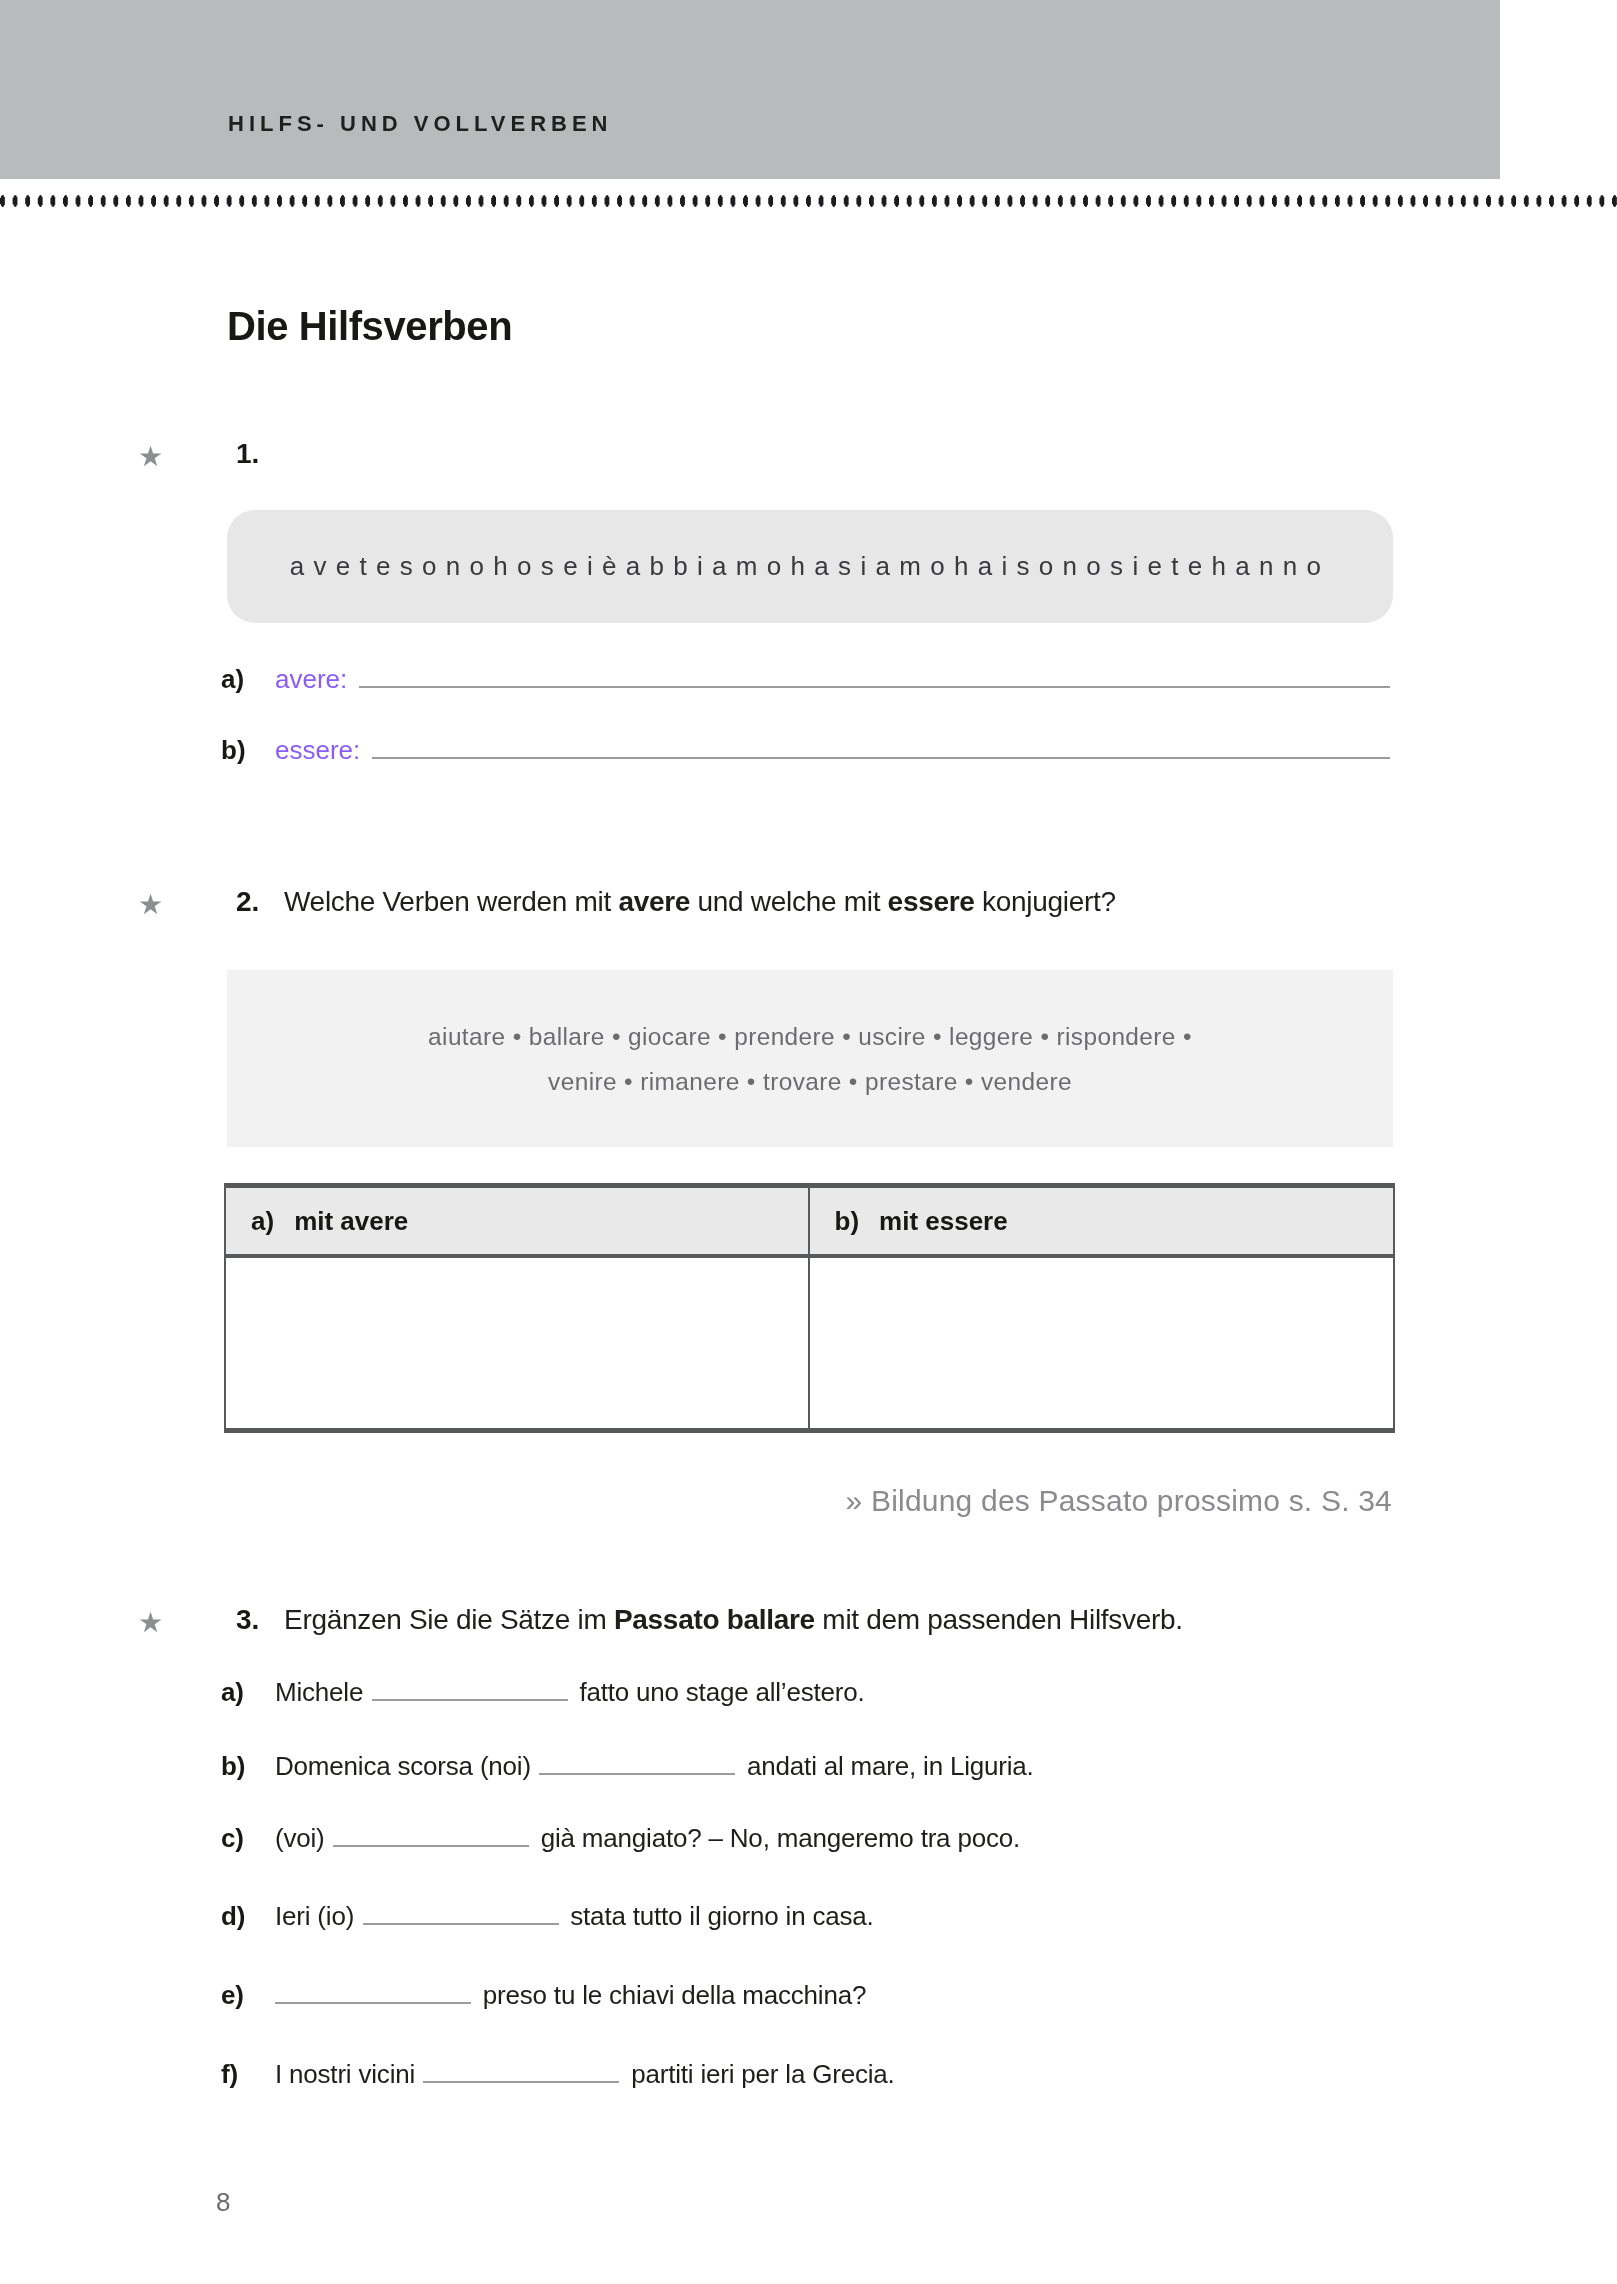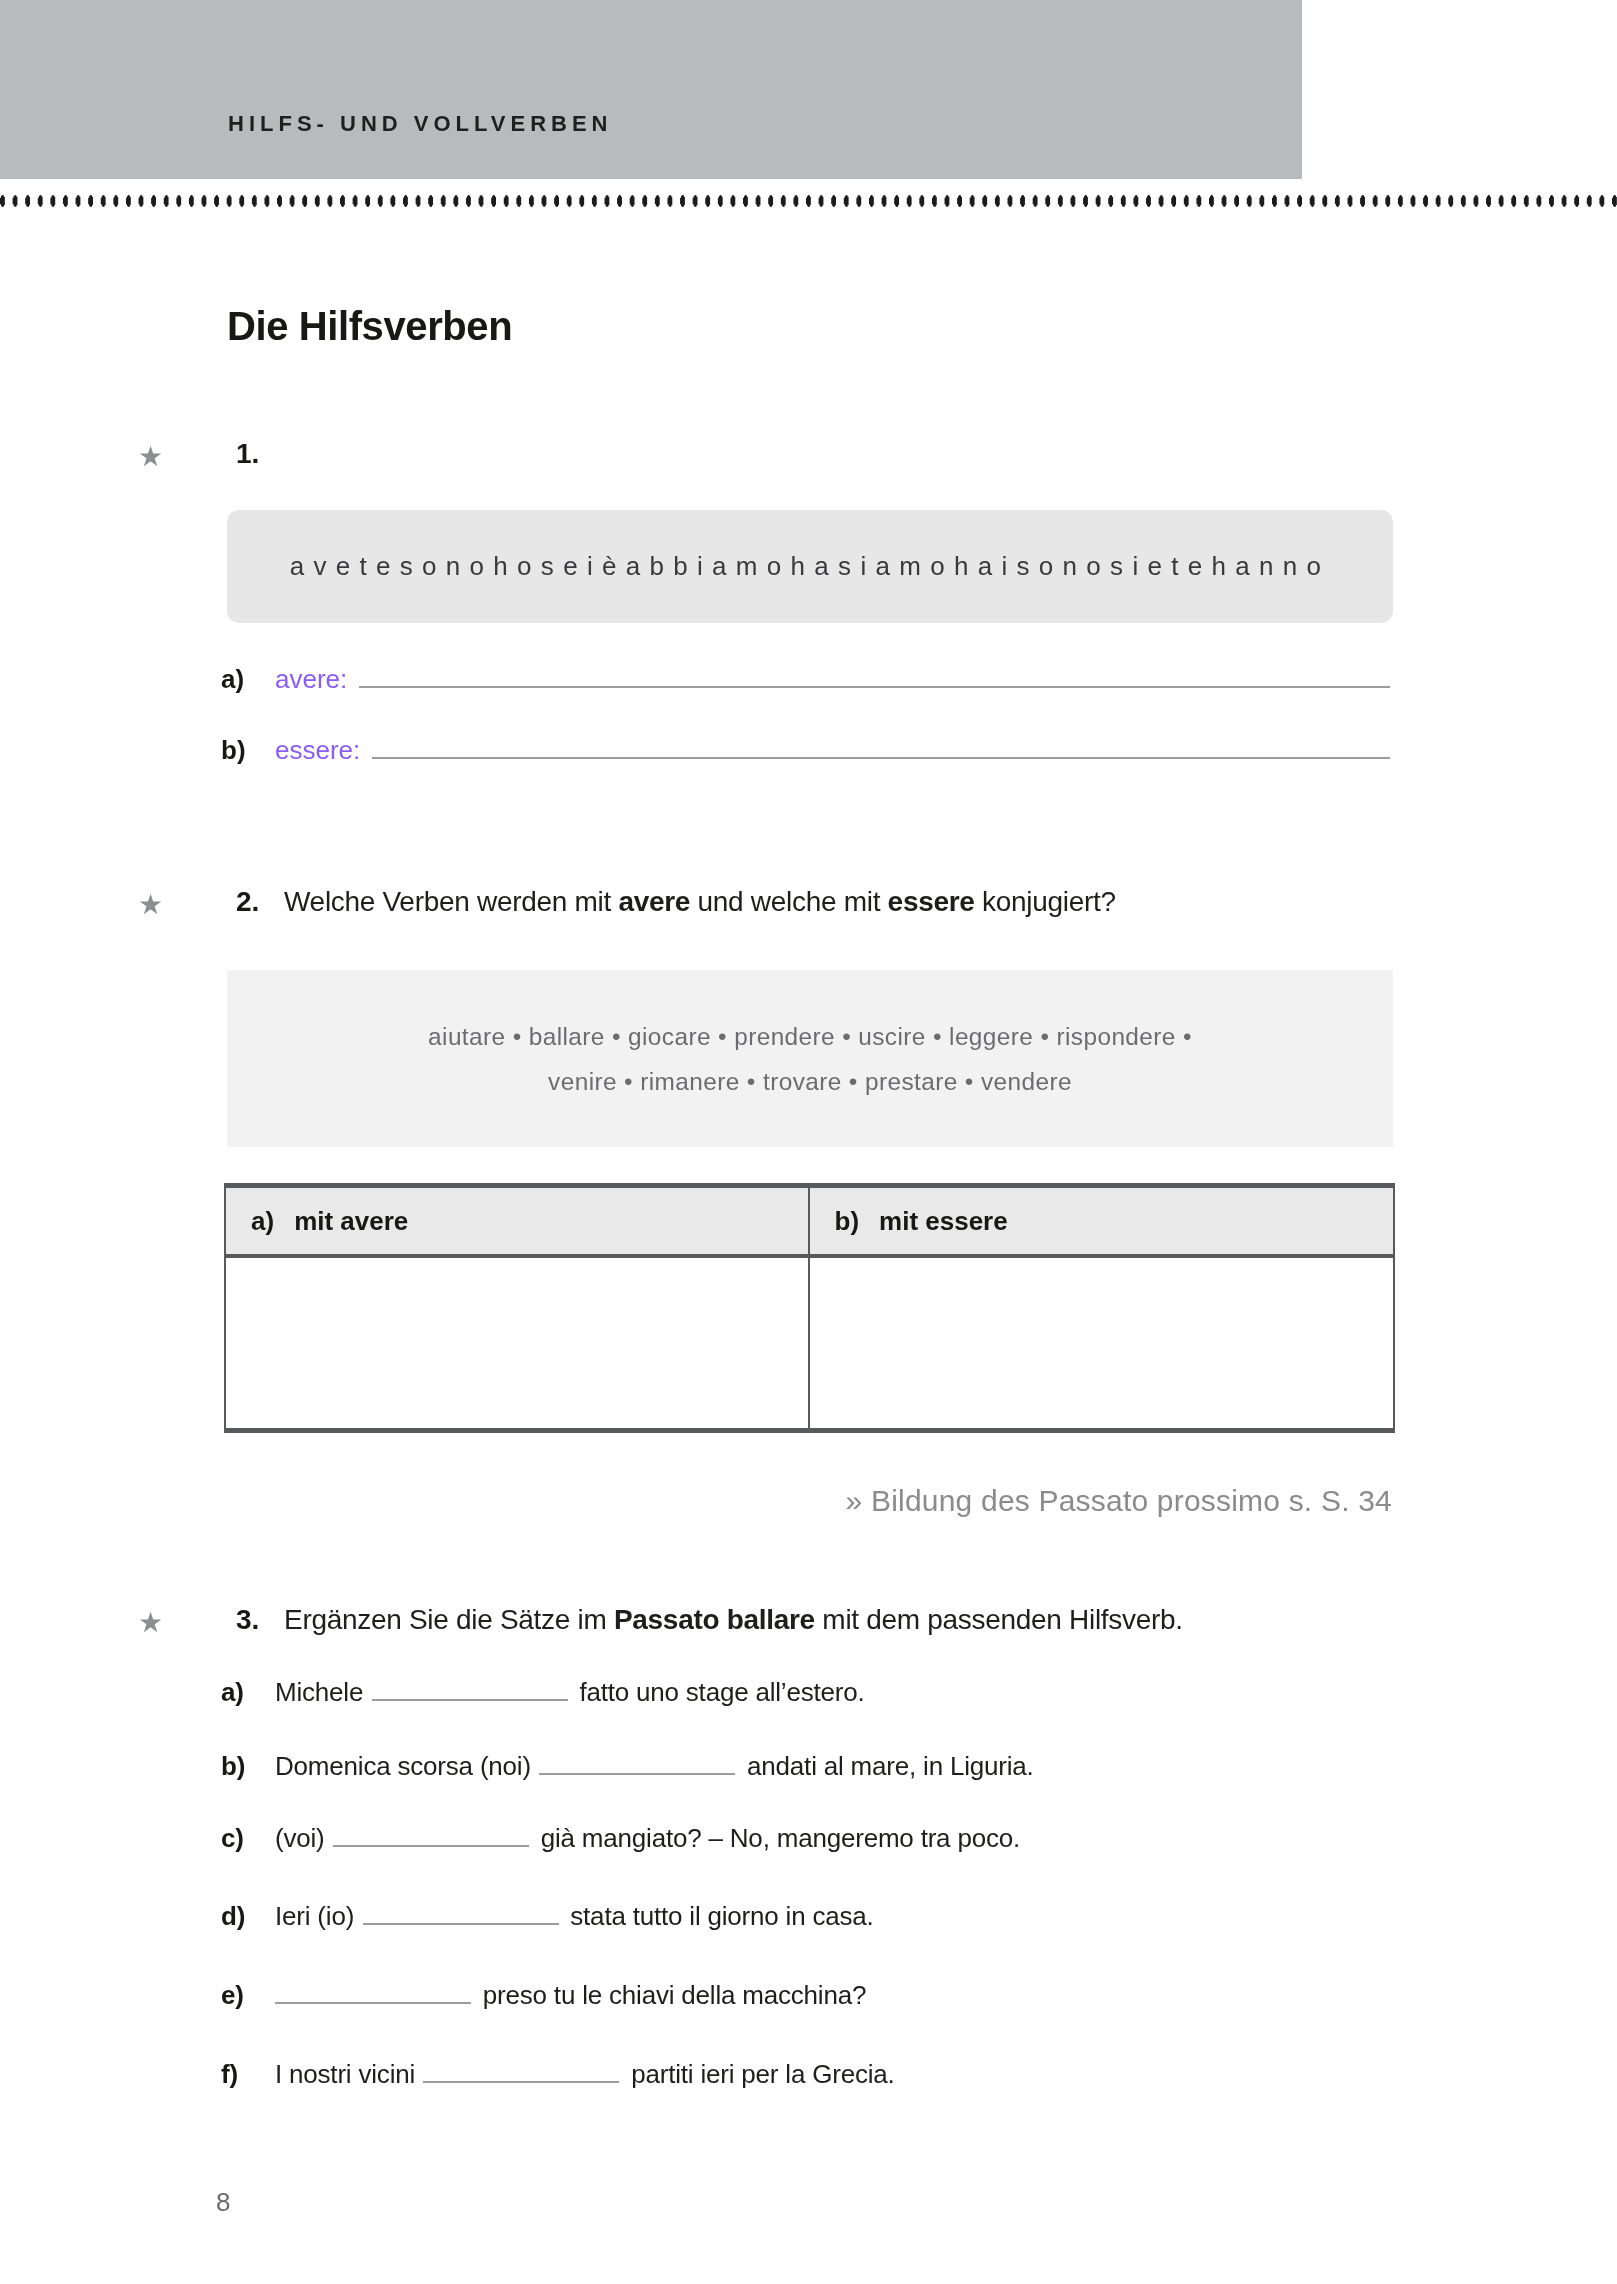--- a/index.html
+++ b/index.html
@@ -8,21 +8,21 @@
     width:1618px;height:2284px;
     background:#ffffff;
     font-family:"Liberation Sans","DejaVu Sans",sans-serif;
     color:#1e1e1c;
     overflow:hidden;
   }
   b{font-weight:700;}
 
   
   .topbar{
-    position:absolute;top:0;left:0;width:1302px;height:179px;
+    position:absolute;top:0;left:0;width:1500px;height:179px;
     background:#b9babc;
   }
   .topbar-label{
     position:absolute;left:228px;top:109px;
     font-size:22px;font-weight:700;letter-spacing:5px;color:#1f1f1d;
     line-height:29px;white-space:nowrap;
   }
 
   
   .dotted-rule{
@@ -49,21 +49,21 @@
   }
   .ex-text{
     position:absolute;left:284px;top:0;width:1120px;
     font-size:28px;line-height:37px;color:#1e1e1c;letter-spacing:-0.3px;
   }
   .ex1-head{top:435px;} .ex2-head{top:883px;} .ex3-head{top:1601px;}
 
   
   .snake-box{
     position:absolute;left:227px;top:510px;width:1166px;height:113px;
-    background:#e7e7e8;border-radius:12px;
+    background:#e7e7e8;border-radius:28px;
     display:flex;align-items:center;justify-content:center;
   }
   .snake-text{
     font-size:26px;color:#3a3a3c;letter-spacing:9.3px;white-space:nowrap;
   }
 
   
   .ans-row{
     position:absolute;left:221px;right:228px;height:37px;
     display:flex;align-items:baseline;

